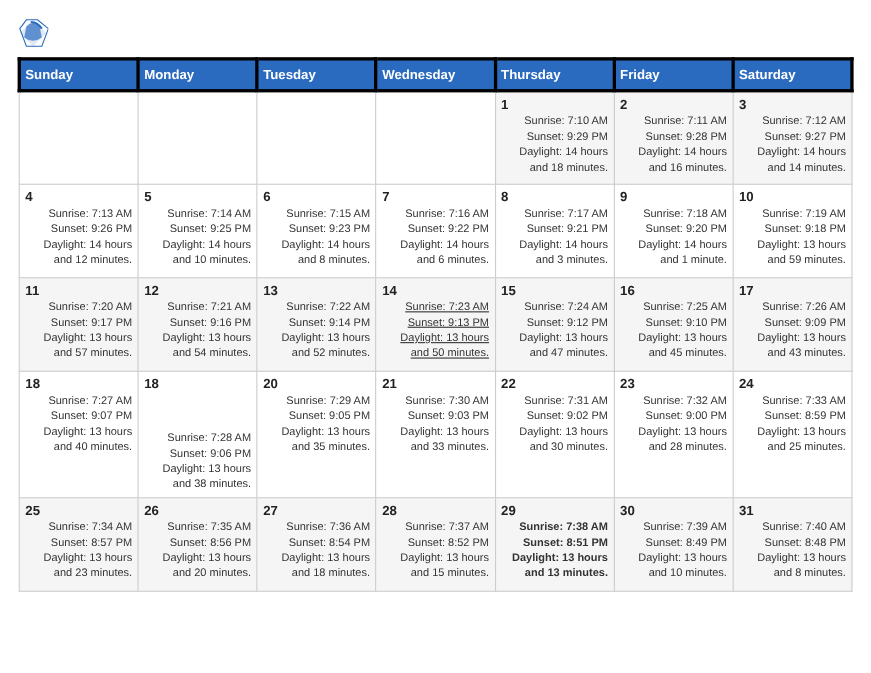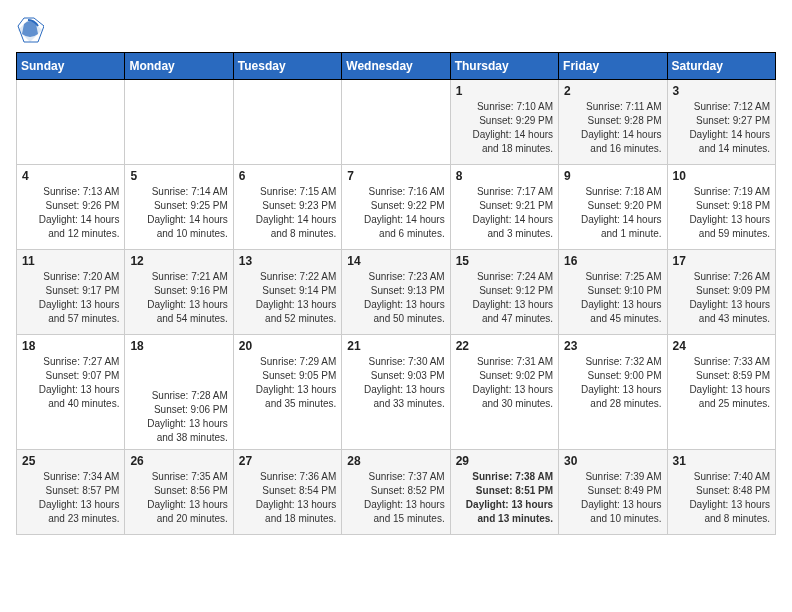--- a/index.html
+++ b/index.html
@@ -47,21 +47,21 @@
       border-collapse: collapse;
       table-layout: fixed;
     }
     thead tr th {
       background: #2a6abf;
       color: #fff;
       font-size: 12px;
       font-weight: bold;
       padding: 6px 4px;
       text-align: left;
-      border: 1px solid #000000;
+      border: 3px solid #000000;
     }
     tbody tr td {
       vertical-align: top;
       border: 1px solid #ccc;
       padding: 4px 5px;
       font-size: 10.5px;
       color: #222;
       height: 85px;
     }
     tbody tr:nth-child(odd) td {
@@ -216,21 +216,21 @@
         </td>
         <td>
           <span class="day-num">13</span>
           <div class="day-info" style="white-space: pre-line;">Sunrise: 7:22 AM
 Sunset: 9:14 PM
 Daylight: 13 hours
 and 52 minutes.</div>
         </td>
         <td>
           <span class="day-num">14</span>
-          <div class="day-info" style="white-space: pre-line;">Sunrise: 7:23 AM
+          <div class="day-info" style="white-space: pre-line; text-decoration: underline;">Sunrise: 7:23 AM
 Sunset: 9:13 PM
 Daylight: 13 hours
 and 50 minutes.</div>
         </td>
         <td>
           <span class="day-num">15</span>
           <div class="day-info" style="white-space: pre-line;">Sunrise: 7:24 AM
 Sunset: 9:12 PM
 Daylight: 13 hours
 and 47 minutes.</div>

